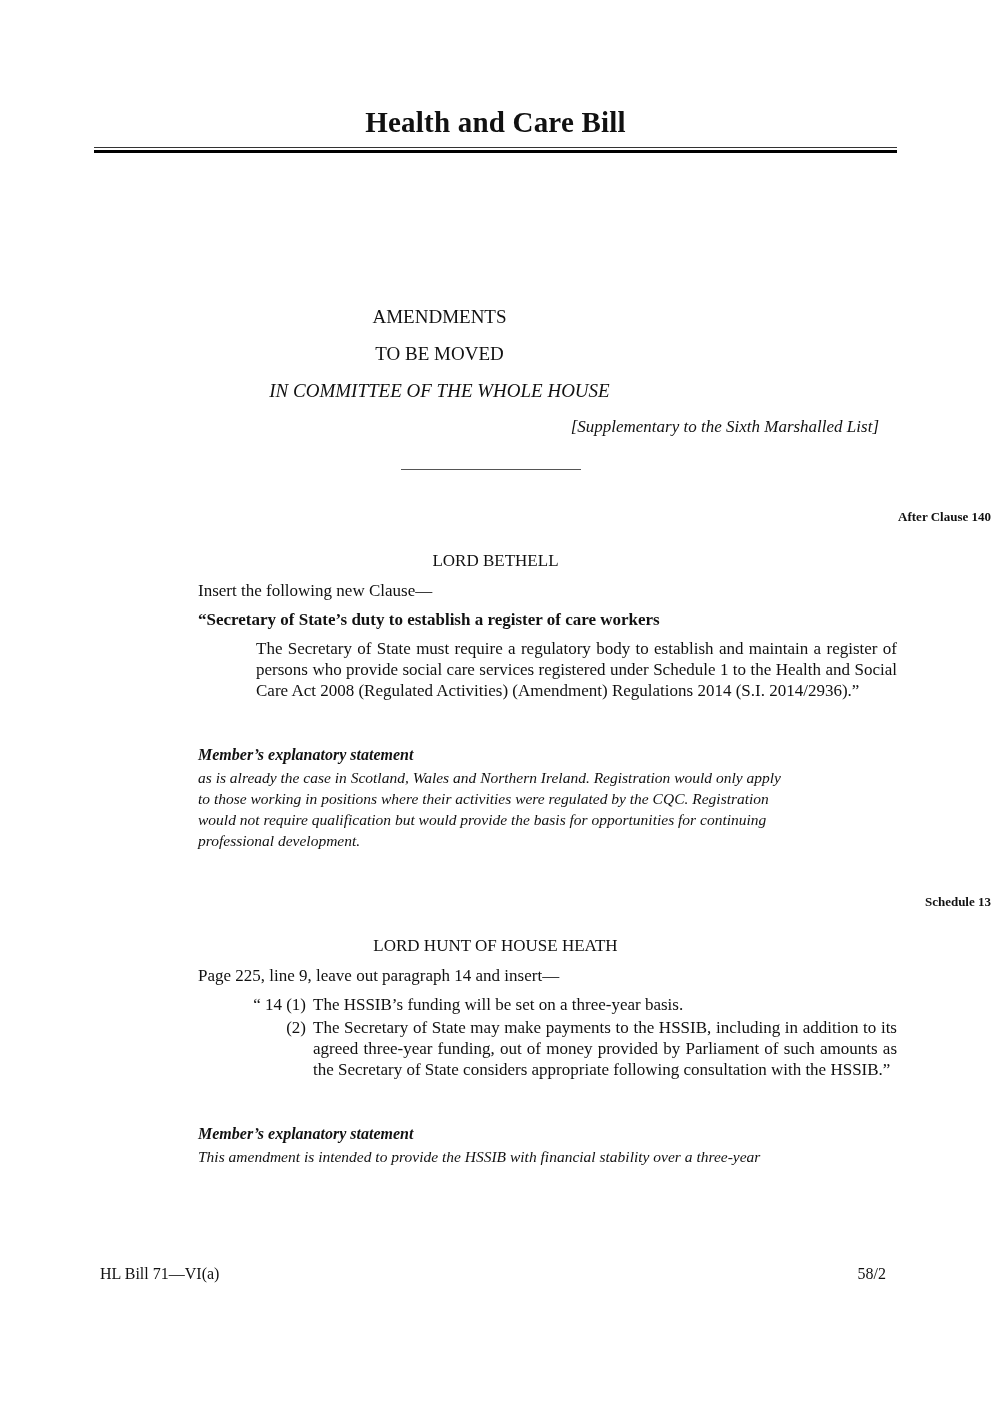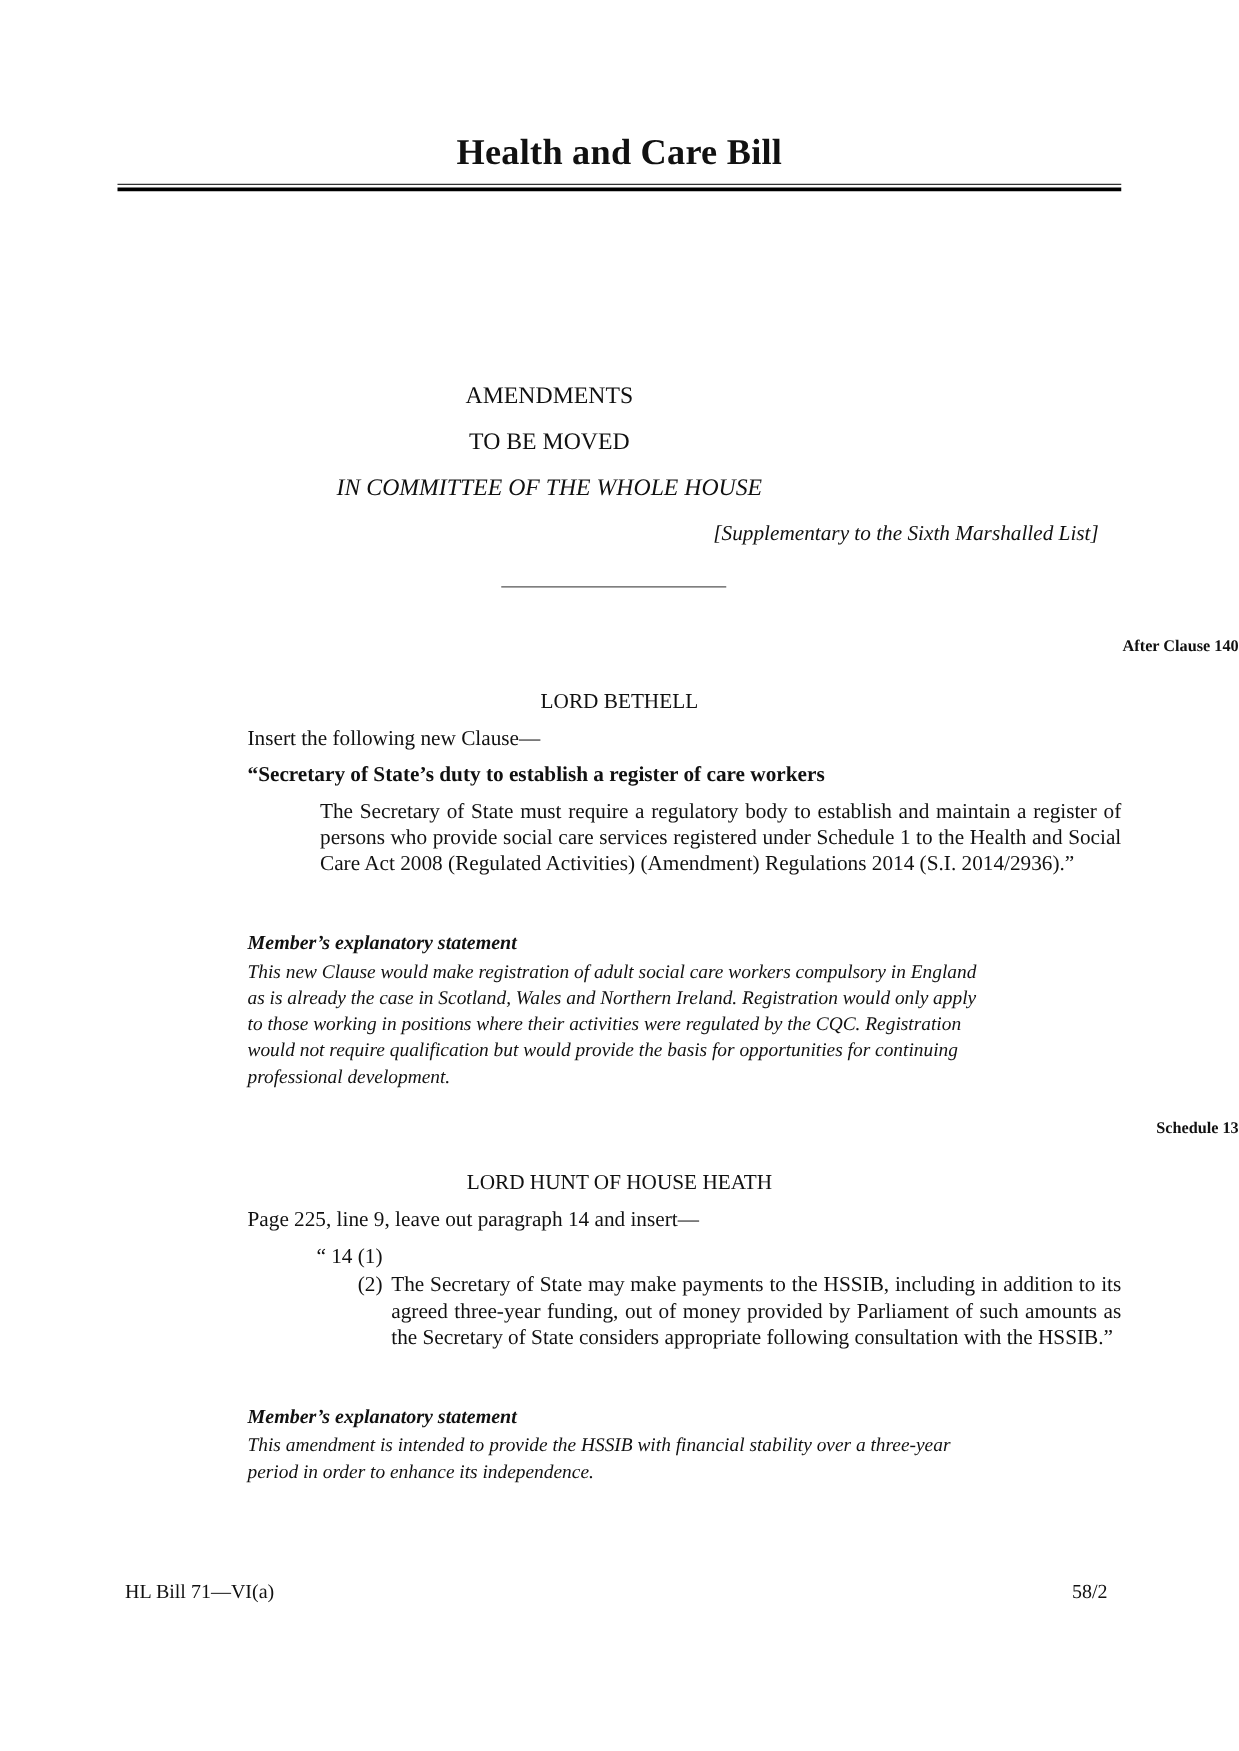--- a/index.html
+++ b/index.html
@@ -69,41 +69,40 @@
   <div class="short-rule"></div>
 
   <div class="heading-bold" style="top:509px;">After Clause 140</div>
   <div class="mover" style="top:551px;">LORD BETHELL</div>
   <div class="para" style="left:198px; top:580px;">Insert the following new Clause—</div>
   <div class="para clause-title" style="left:198px; top:609px;">“Secretary of State’s duty to establish a register of care workers</div>
   <div class="body-block" style="top:638px;">The Secretary of State must require a regulatory body to establish and maintain a register of persons who provide social care services registered under Schedule 1 to the Health and Social Care Act 2008 (Regulated Activities) (Amendment) Regulations 2014 (S.I. 2014/2936).”</div>
 
   <div class="stmt-head" style="top:746px;">Member’s explanatory statement</div>
   <div class="stmt-body" style="top:767px;">
-    <div>This new Clause would make registration of adult social care workers compulsory in England</div>
     <div>as is already the case in Scotland, Wales and Northern Ireland. Registration would only apply</div>
     <div>to those working in positions where their activities were regulated by the CQC. Registration</div>
     <div>would not require qualification but would provide the basis for opportunities for continuing</div>
     <div>professional development.</div>
   </div>
 
   <div class="heading-bold" style="top:894px;">Schedule 13</div>
   <div class="mover" style="top:936px;">LORD HUNT OF HOUSE HEATH</div>
   <div class="para" style="left:198px; top:965px;">Page 225, line 9, leave out paragraph 14 and insert—</div>
 
   <div class="subpara" style="left:0; top:994px; width:991px; height:22px;">
     <span class="subnum" style="left:200px; width:106px;">“ 14 (1)</span>
+    <span class="subtext">The HSSIB’s funding will be set on a three-year basis.</span>
   </div>
   <div class="subpara" style="left:0; top:1017px; width:991px; height:90px;">
     <span class="subnum" style="left:200px; width:106px;">(2)</span>
     <span class="subtext">The Secretary of State may make payments to the HSSIB, including in addition to its agreed three-year funding, out of money provided by Parliament of such amounts as the Secretary of State considers appropriate following consultation with the HSSIB.”</span>
   </div>
 
   <div class="stmt-head" style="top:1125px;">Member’s explanatory statement</div>
   <div class="stmt-body" style="top:1146px;">
     <div>This amendment is intended to provide the HSSIB with financial stability over a three-year</div>
-    <div>period in order to enhance its independence.</div>
   </div>
 
   <div class="footer-left">HL Bill 71—VI(a)</div>
   <div class="footer-right">58/2</div>
 
 </div>
 
 </body></html>

